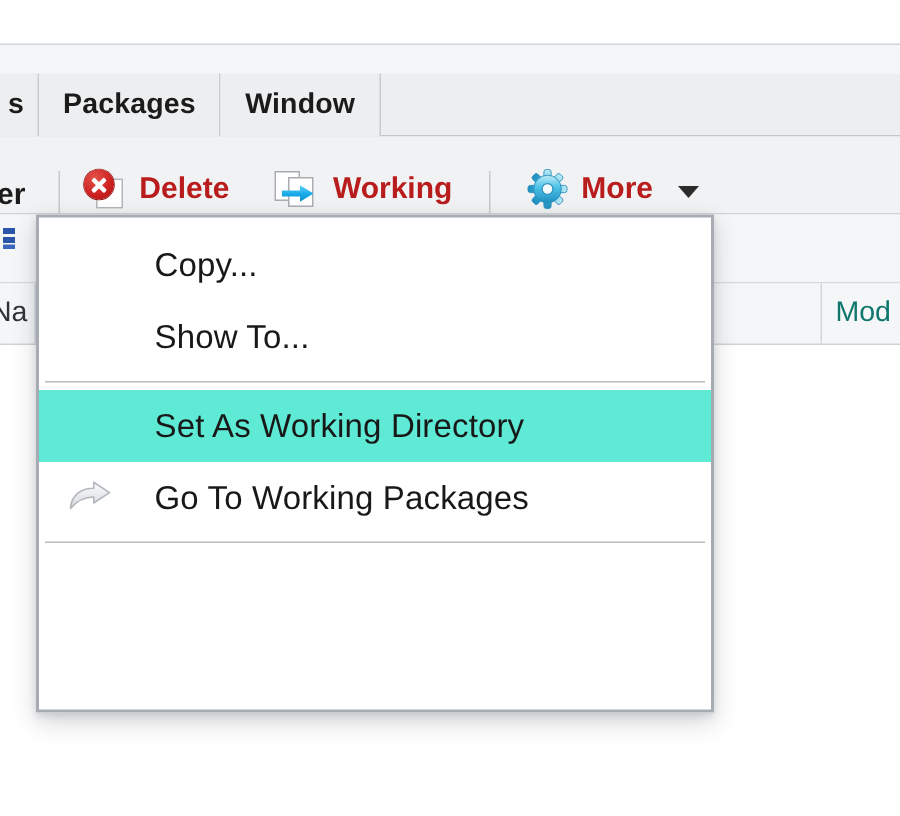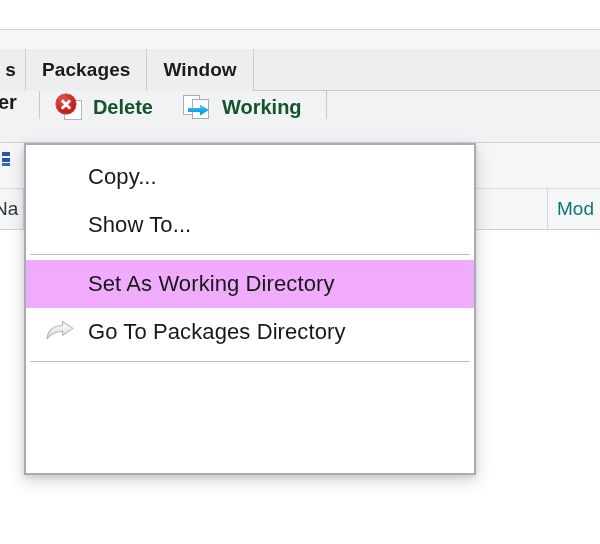--- a/index.html
+++ b/index.html
@@ -74,21 +74,21 @@
 
   
   .toolbar {
     position: absolute;
     left: 0; top: 91px;
     width: 600px; height: 52px;
     background: #f0f2f3;
     border-bottom: 1px solid #cfd3d7;
     box-sizing: border-box;
     display: flex;
-    align-items: flex-start;
+    align-items: flex-end;
   }
   .tb-clip-label {
     font-size: 20px;
     font-weight: bold;
     color: #1b1b1b;
     margin-left: -2px;
     padding-right: 10px;
   }
   .tb-sep {
     width: 1px;
@@ -99,21 +99,21 @@
   .tb-btn {
     display: flex;
     align-items: center;
     gap: 9px;
     padding: 2px 4px;
     cursor: default;
   }
   .tb-label {
     font-size: 20px;
     font-weight: bold;
-    color: #14532d;
+    color: #b91c1c;
     white-space: nowrap;
   }
   .caret {
     width: 0; height: 0;
     border-left: 7px solid transparent;
     border-right: 7px solid transparent;
     border-top: 8px solid #2c2c2c;
     margin-left: 8px;
     margin-top: 3px;
   }
@@ -239,25 +239,25 @@
     background: #ffffff;
     border: 2px solid #a6abb4;
     box-sizing: border-box;
     padding: 8px 0 10px 0;
   }
   .menu-item {
     position: relative;
     height: 48px;
     display: flex;
     align-items: center;
-    padding-left: 0;
+    padding-left: 15px;
     cursor: default;
   }
   .menu-item.highlighted {
-    background: #f0abfc;
+    background: #5eead4;
   }
   .mi-icon {
     position: absolute;
     left: 14px;
     width: 40px;
     height: 30px;
     display: flex;
     align-items: center;
     justify-content: center;
   }
@@ -324,20 +324,43 @@
           </linearGradient>
         </defs>
         <path d="M0 4 L12 4 L12 0.5 L21 6 L12 11.5 L12 8 L0 8 Z" fill="url(#arrGrad)"></path>
       </svg>
     </span>
     <span class="tb-label">Working</span>
   </div>
 
   <div class="tb-sep" style="margin-left:20px;margin-right:20px;"></div>
 
+  <div class="tb-btn">
+    <svg class="icon-gear" viewBox="0 0 28 28">
+      <defs>
+        <linearGradient id="gearGrad" x1="0" y1="0" x2="0" y2="1">
+          <stop offset="0%" stop-color="#bfeaf7"></stop>
+          <stop offset="42%" stop-color="#4fc3e8"></stop>
+          <stop offset="100%" stop-color="#1e8fc0"></stop>
+        </linearGradient>
+      </defs>
+      <g transform="translate(14,14)">
+        <g fill="url(#gearGrad)" stroke="#2a8fbb" stroke-width="0.6">
+          <rect x="-2.4" y="-13" width="4.8" height="26" rx="1.6"></rect>
+          <rect x="-2.4" y="-13" width="4.8" height="26" rx="1.6" transform="rotate(45)"></rect>
+          <rect x="-2.4" y="-13" width="4.8" height="26" rx="1.6" transform="rotate(90)"></rect>
+          <rect x="-2.4" y="-13" width="4.8" height="26" rx="1.6" transform="rotate(135)"></rect>
+          <circle cx="0" cy="0" r="9.2"></circle>
+        </g>
+        <circle cx="0" cy="0" r="3.6" fill="#f2fbfe" stroke="#2a8fbb" stroke-width="0.8"></circle>
+      </g>
+    </svg>
+    <span class="tb-label">More</span>
+    <span class="caret"></span>
+  </div>
 </div>
 
 <div class="pane-strip">
   <div class="pane-icon">
     <svg width="14" height="16" viewBox="0 0 14 16">
       <rect x="-6" y="1" width="14" height="4" fill="#2a55a8"></rect>
       <rect x="-6" y="7" width="14" height="4" fill="#2a55a8"></rect>
       <rect x="-6" y="12" width="14" height="3" fill="#3a66bd"></rect>
     </svg>
   </div>
@@ -375,19 +398,19 @@
       <svg width="30" height="24" viewBox="0 0 30 24">
         <defs>
           <linearGradient id="caGrad" x1="0" y1="0" x2="0" y2="1">
             <stop offset="0%" stop-color="#fdfdfe"></stop>
             <stop offset="100%" stop-color="#d4d7dc"></stop>
           </linearGradient>
         </defs>
         <path d="M2 19 C2.5 10, 9 5.5, 17.5 5.5 L17.5 1.5 L28 8.4 L17.5 15.3 L17.5 11.3 C11 11.3, 6.5 13.5, 2 19 Z" fill="url(#caGrad)" stroke="#b3b7bd" stroke-width="1.1" stroke-linejoin="round"></path>
       </svg>
     </span>
-    <span class="mi-label">Go To Packages Directory</span>
+    <span class="mi-label">Go To Working Packages</span>
   </div>
 
   <div class="menu-sep"></div>
 
 
 </div>
 
 </body></html>

